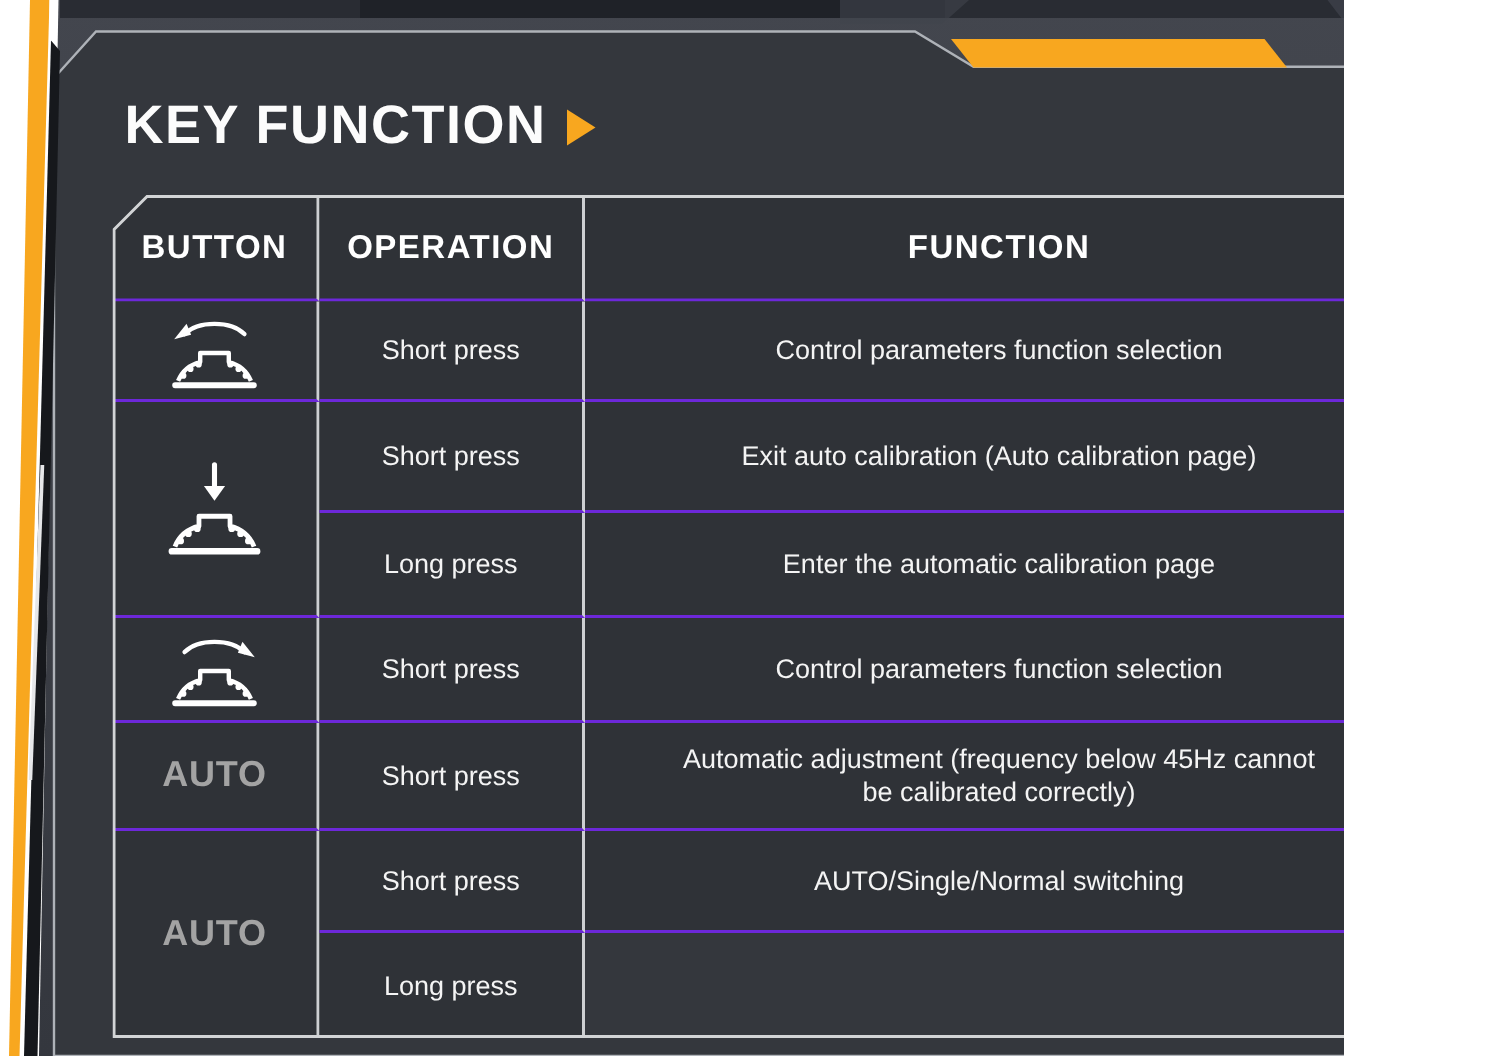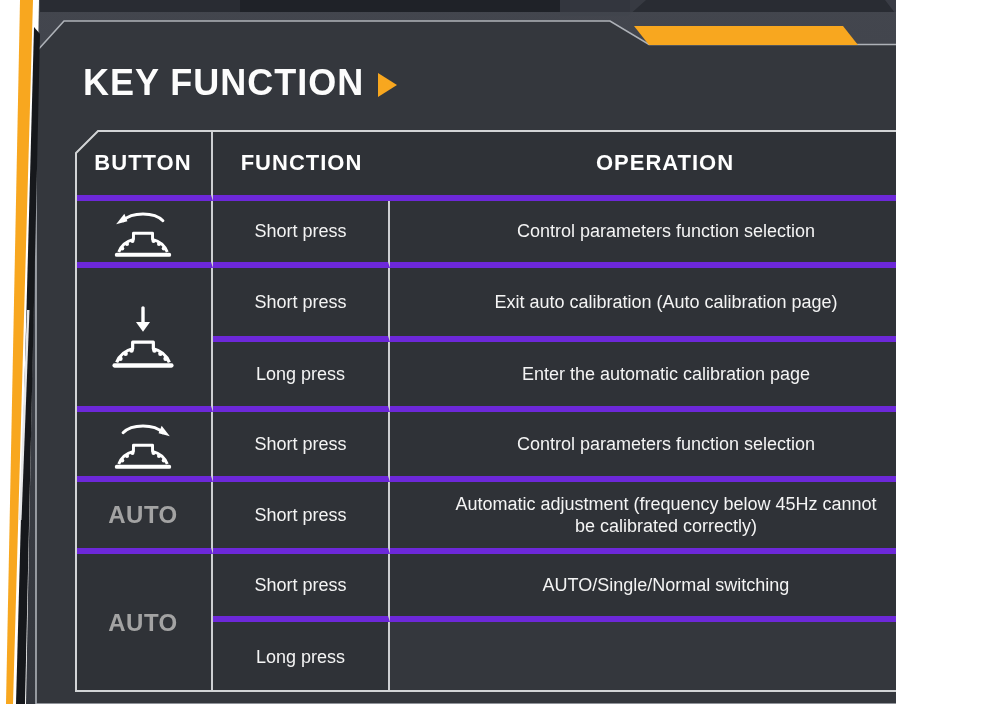--- a/index.html
+++ b/index.html
@@ -32,21 +32,21 @@
                border-left:19px solid #f8a71f;}
   
   .table-wrap{position:absolute;left:75px;top:130px;width:867px;height:562px;z-index:4;}
   .grid{position:absolute;inset:0;display:grid;
         grid-template-columns:138px 177px 552px;
         grid-template-rows:71px 67px 74px 70px 70px 72px 68px 70px;
         clip-path:polygon(0 22px,22px 0,100% 0,100% calc(100% - 22px),calc(100% - 22px) 100%,0 100%);}
   .cell{background:#2f3237;display:flex;align-items:center;justify-content:center;
         color:#f4f4f4;font-size:18px;box-sizing:border-box;text-align:center;line-height:1.25;}
   .br{border-right:2px solid #cdcfd2;}
-  .bb{border-bottom:6px solid #6d28d9;}
+  .bb{border-bottom:2px solid #6d28d9;}
   .th{font-weight:700;font-size:22px;letter-spacing:1px;color:#ffffff;}
   .span2{grid-row:span 2;}
   .btn-label{font-weight:700;font-size:24px;letter-spacing:0.5px;color:#a3a3a3;}
   .fn-narrow span{display:inline-block;max-width:430px;}
   .frame{position:absolute;inset:0;pointer-events:none;}
   .icon-svg{display:block;}
 </style>
 </head>
 <body>
 
@@ -75,22 +75,22 @@
 
   <div class="title-wrap">
     <span class="title">KEY FUNCTION</span>
     <span class="title-arrow"></span>
   </div>
 
   <div class="table-wrap">
     <div class="grid">
 
       <div class="cell th br bb">BUTTON</div>
+      <div class="cell th br bb">OPERATION</div>
       <div class="cell th bb">FUNCTION</div>
-      <div class="cell th br bb">OPERATION</div>
 
       <div class="cell br bb">
         <svg class="icon-svg" width="76" height="52" viewBox="0 0 76 60">
           <path d="M15,17 C25,6.5 51,6.5 61,17" fill="none" stroke="#fff" stroke-width="3.4" stroke-linecap="round"></path>
           <polygon points="7,21 16.5,9 20,17.5" fill="#fff"></polygon>
           <g transform="translate(0,10)">
             <path d="M10,43 C13,35.5 19,30.5 27,28.5 L27,21.5 L49,21.5 L49,28.5 C57,30.5 63,35.5 66,43" fill="none" stroke="#fff" stroke-width="3.4" stroke-linejoin="round"></path>
             <circle cx="14" cy="39" r="2.4" fill="#fff"></circle>
               <circle cx="19.5" cy="33.8" r="2.4" fill="#fff"></circle>
             <circle cx="25.8" cy="30.3" r="2.4" fill="#fff"></circle>

